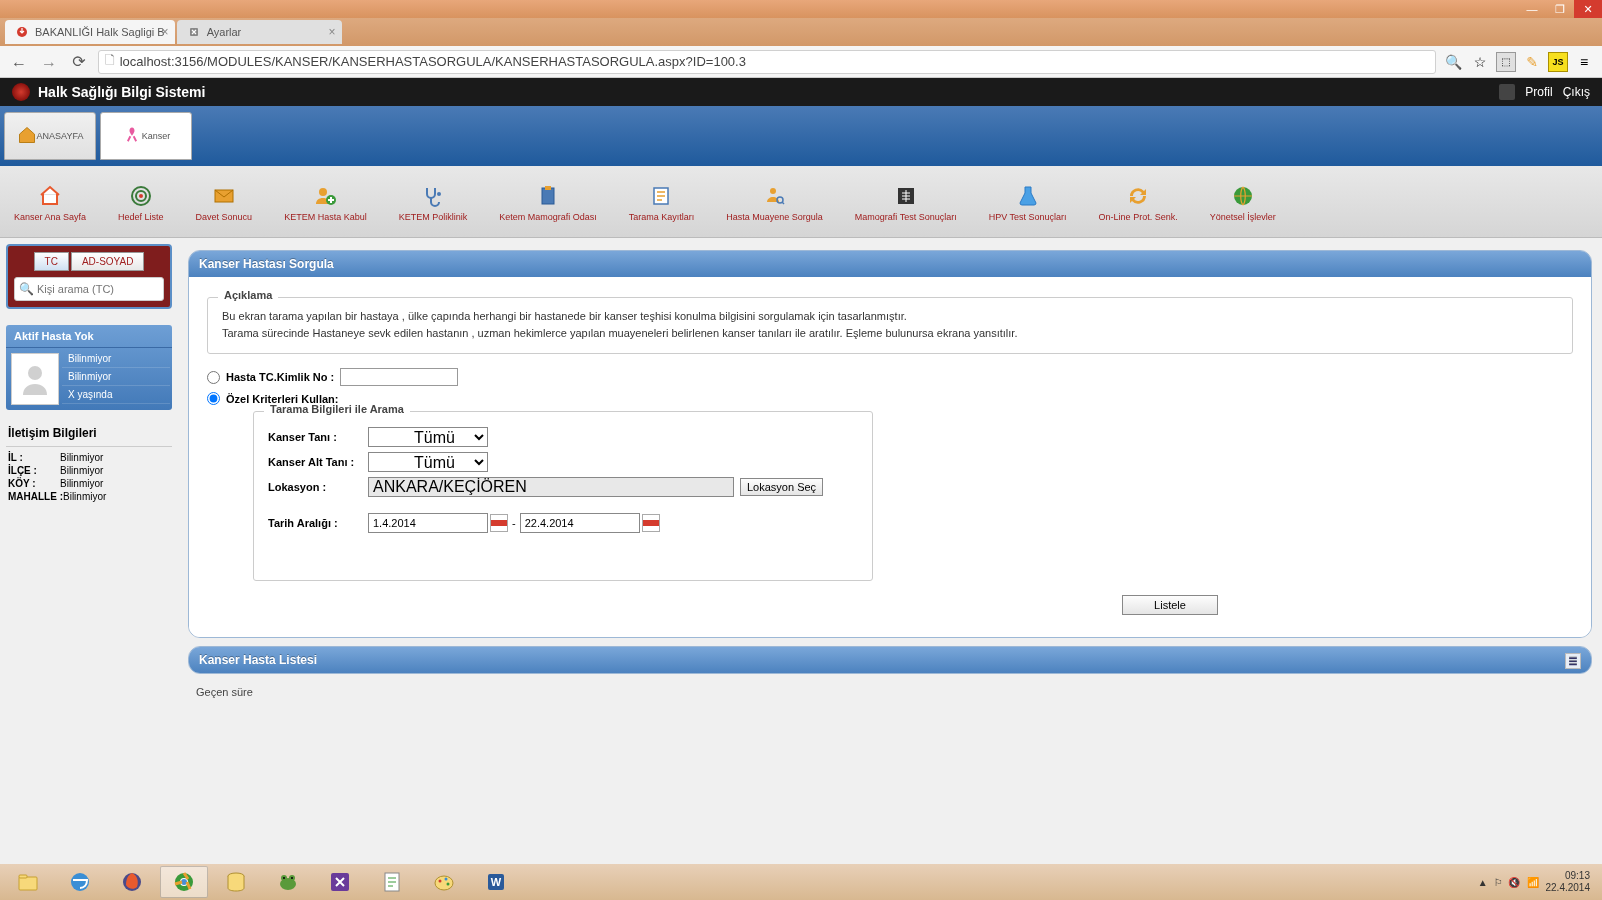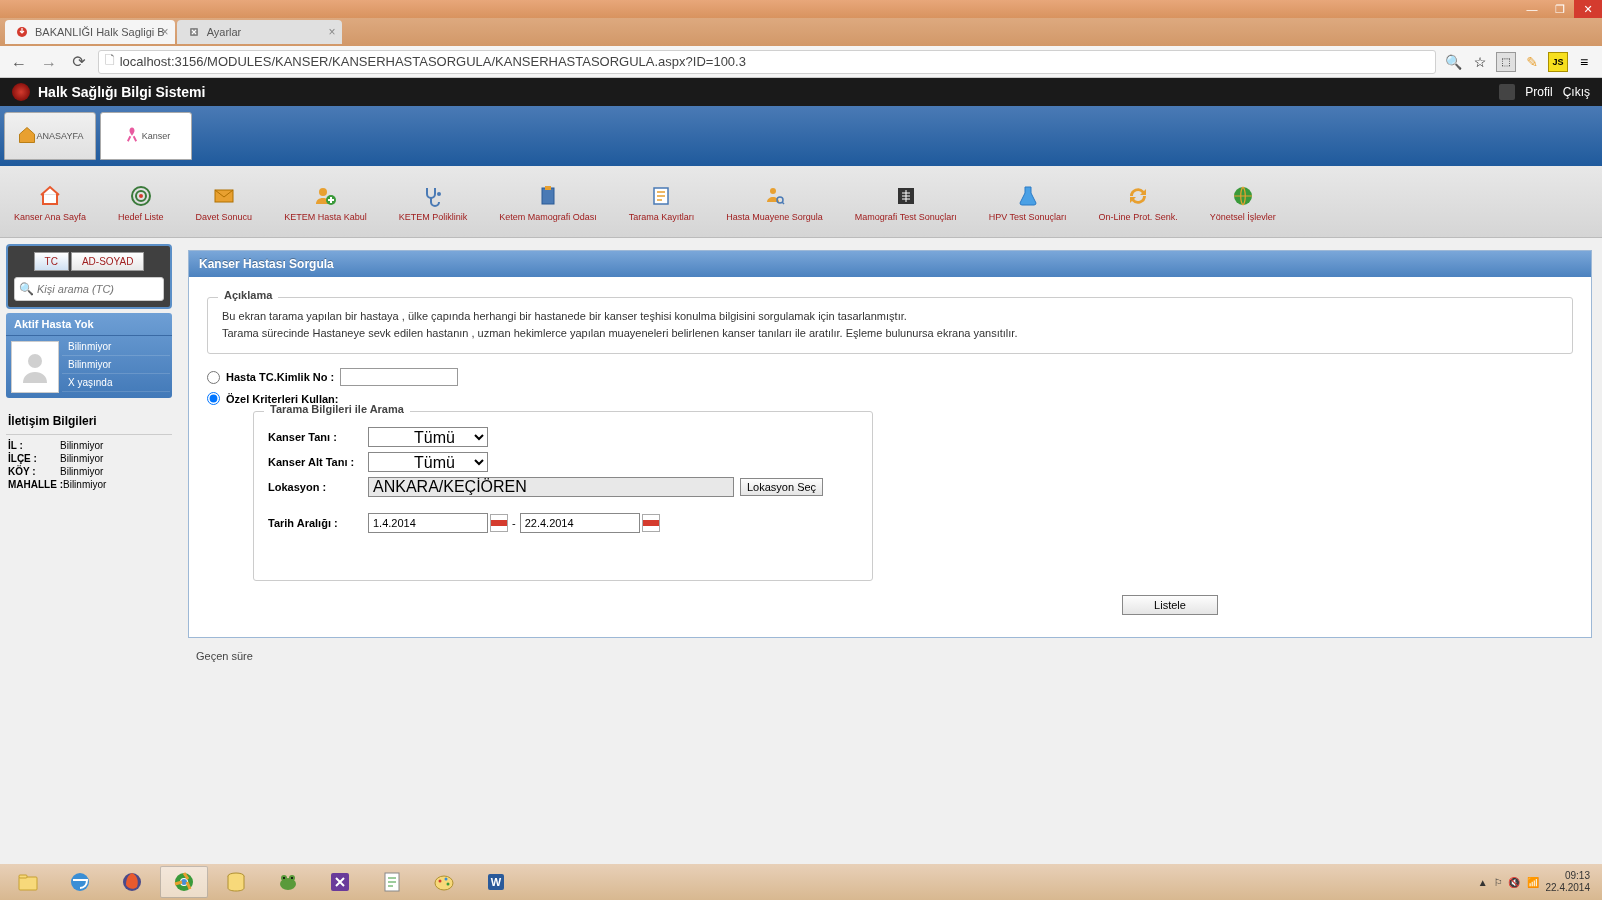--- a/index.html
+++ b/index.html
@@ -41,44 +41,44 @@
     
     .sub-toolbar { height: 72px; background: linear-gradient(#e8e8e8, #d5d5d5); border-bottom: 1px solid #bbb; display: flex; align-items: center; padding: 16px 6px; gap: 16px; }
     .toolbar-item { display: flex; flex-direction: column; align-items: center; padding: 4px 8px; cursor: pointer; font-size: 9px; color: #a02020; text-align: center; }
     .toolbar-icon { width: 28px; height: 28px; margin-bottom: 2px; display: flex; align-items: center; justify-content: center; font-size: 20px; }
     
     
     .content-wrap { display: flex; height: calc(100% - 222px - 36px); }
     
     
     .sidebar { width: 178px; padding: 6px; }
-    .patient-search-box { border: 2px solid #5b8fc7; border-radius: 4px; padding: 6px; background: #404040; margin-bottom: 4px; }
+    .patient-search-box { border: 2px solid #5b8fc7; border-radius: 4px; padding: 6px; background: #7f1d1d; margin-bottom: 16px; }
     .search-tabs { display: flex; justify-content: center; margin-bottom: 6px; gap: 2px; }
     .search-tab { padding: 3px 10px; font-size: 10px; border: 1px solid #999; background: linear-gradient(#fff,#e8e8e8); color: #a02020; cursor: pointer; }
     .search-tab.active { background: linear-gradient(#fff,#cfe0f2); }
-    .search-input { width: 100%; height: 24px; border: 1px solid #ccc; border-radius: 3px; padding: 0 6px 0 22px; font-size: 11px; font-style: italic; color: #999; background: #fff; }
+    .search-input { width: 100%; height: 24px; border: 1px solid #ccc; border-radius: 3px; padding: 0 6px 0 22px; font-size: 11px; color: #999; background: #fff; }
     .search-input-wrap { position: relative; }
     .search-icon { position: absolute; left: 5px; top: 5px; color: #aaa; font-size: 12px; }
     
     .patient-card { background: linear-gradient(#6e9fd5, #4279b8); color: #fff; border-radius: 3px; }
     .patient-card-hdr { padding: 5px 8px; font-size: 11px; font-weight: bold; border-bottom: 1px solid #3a6aa5; }
     .patient-card-body { display: flex; padding: 2px; }
     .avatar-box { width: 48px; height: 52px; background: #fff; border: 1px solid #ccc; margin: 3px; display: flex; align-items: center; justify-content: center; }
     .avatar-svg { width: 36px; height: 36px; }
     .patient-rows { flex: 1; }
     .patient-row { padding: 3px 6px; font-size: 10px; border-bottom: 1px solid rgba(255,255,255,0.15); }
     
     .contact-section { margin-top: 10px; }
     .contact-hdr { font-weight: bold; font-size: 12px; padding: 6px 2px; border-bottom: 1px solid #ccc; margin-bottom: 4px; }
     .contact-row { display: flex; font-size: 10px; padding: 1px 2px; }
     .contact-label { font-weight: bold; min-width: 52px; }
     
     
     .main-content { flex: 1; padding: 12px 10px; }
-    .panel { border: 1px solid #9db8d6; border-radius: 0; overflow: hidden; margin-bottom: 8px; }
+    .panel { border: 1px solid #9db8d6; border-radius: 12px; overflow: hidden; margin-bottom: 8px; }
     .panel-hdr { background: linear-gradient(#7aa7d9, #4c82bf); color: #fff; font-size: 12px; font-weight: bold; padding: 6px 10px; text-shadow: 0 -1px 0 rgba(0,0,0,0.3); }
     .panel-body { background: #fff; padding: 14px 18px; }
     
     .fieldset { border: 1px solid #ccc; border-radius: 3px; padding: 10px 14px 12px; margin: 6px 0 14px; position: relative; }
     .fieldset-legend { position: absolute; top: -9px; left: 10px; background: #fff; padding: 0 6px; font-size: 11px; font-weight: bold; color: #444; }
     .desc-text { font-size: 11px; color: #333; line-height: 1.5; }
     
     .radio-row { display: flex; align-items: center; gap: 6px; font-size: 11px; font-weight: bold; margin: 6px 0; }
     .radio-row input[type="text"] { width: 118px; height: 18px; border: 1px solid #999; }
     
@@ -406,20 +406,26 @@
           </div>
           <div style="height:30px;"></div>
         </div>
 
         <div class="list-btn-row">
           <button class="std-btn btn-right">Listele</button>
         </div>
       </div>
     </div>
 
+    <div class="panel">
+      <div class="panel-hdr">
+        <span>Kanser Hasta Listesi</span>
+        <span class="panel-hdr-right">☰</span>
+      </div>
+    </div>
     <div class="elapsed">Geçen süre</div>
   </div>
 </div>
 
 <div class="taskbar">
   <div class="task-item">
       <svg viewBox="0 0 24 24" width="24" height="24">
         <rect x="3" y="7" width="18" height="13" rx="1" fill="#f7d97a" stroke="#c7a030"></rect>
         <rect x="3" y="5" width="8" height="3" rx="1" fill="#f7d97a" stroke="#c7a030"></rect>
       </svg>

